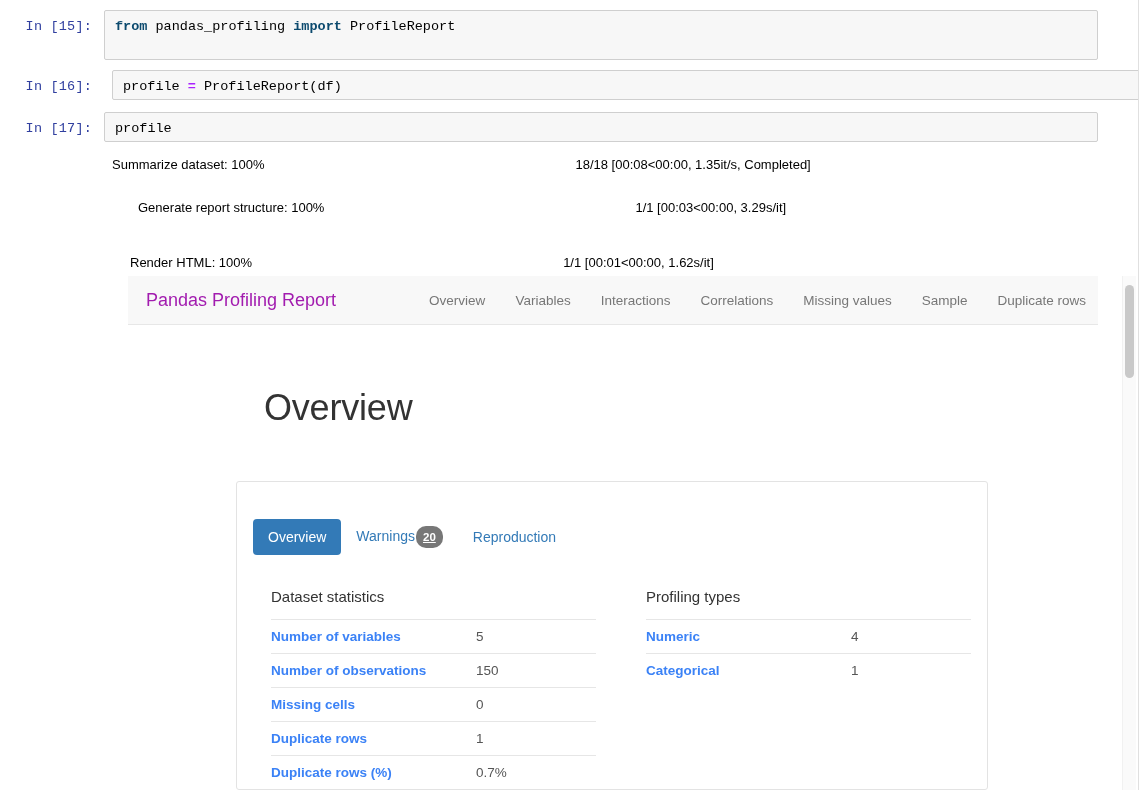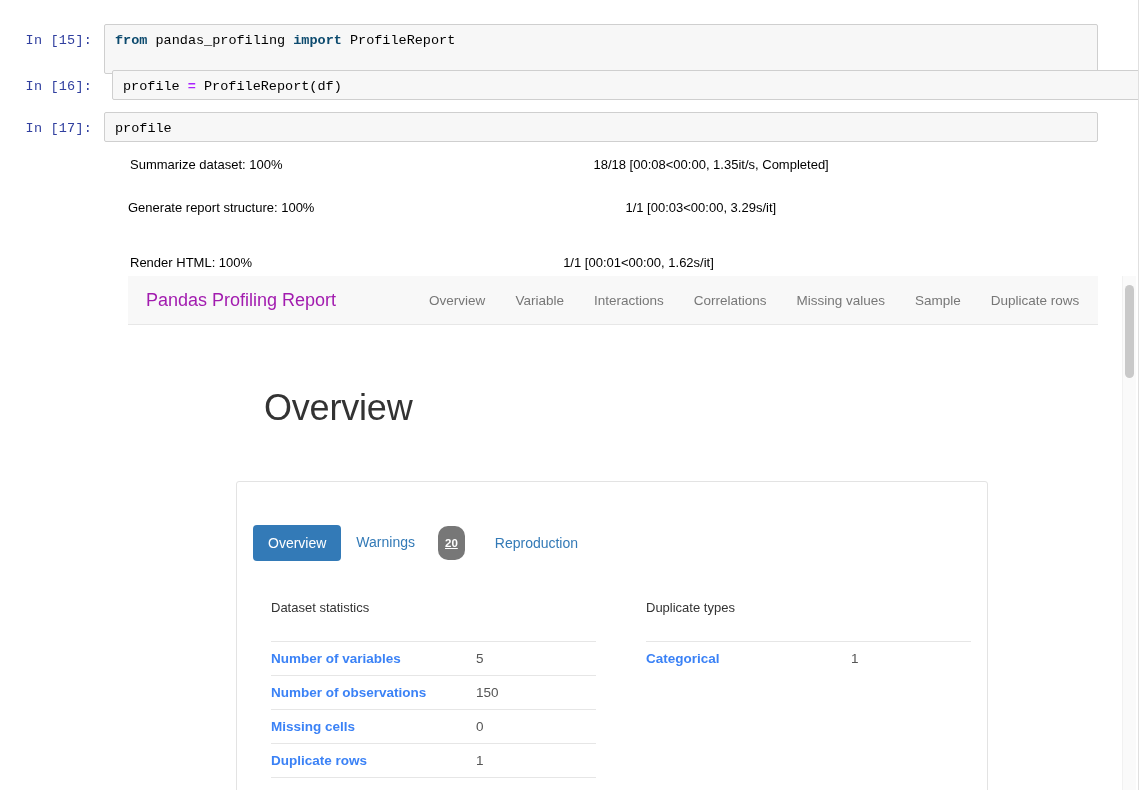--- a/index.html
+++ b/index.html
@@ -124,36 +124,36 @@
     white-space: nowrap;
   }
   .tab.active { background: #337ab7; color: #ffffff; }
   .badge {
     display: inline-block;
     background: #777777;
     color: #fff;
     font-size: 11.5px;
     font-weight: bold;
     border-radius: 10px;
-    padding: 10px 7px;
-    margin-left: 23px;
+    padding: 4px 7px;
+    margin-left: 1px;
     vertical-align: middle;
     line-height: 1.25;
     text-decoration: underline;
   }
 
   .panels { display: flex; padding: 18px 0 0 0; }
   .panel { padding: 0 16px; }
   .panel-left { width: 376px; }
   .panel-right { width: 376px; }
   .panel h2 {
-    font-size: 13px;
+    font-size: 15px;
     font-weight: 400;
     color: #333;
-    margin: 12px 0 26px 18px;
+    margin: 12px 0 14px 18px;
   }
   table.stats {
     width: 100%;
     border-collapse: collapse;
     margin-left: 18px;
     width: calc(100% - 18px);
   }
   table.stats tr { border-top: 1px solid #e6e6e6; }
   table.stats th {
     text-align: left;
@@ -191,44 +191,44 @@
     position: absolute;
     right: 0; top: 0; width: 1px; height: 790px;
     background: #e0e0e0;
   }
 </style>
 </head>
 <body>
 
 <div class="page">
 
-  <div class="cell" style="left:0px; top:24px;">
+  <div class="cell" style="left:0px; top:10px;">
     <div class="prompt">In [15]:</div>
     <div class="inputarea" style="width:994px; height:50px;"><span class="kw">from</span><span> pandas_profiling </span><span class="kw">import</span><span> ProfileReport</span></div>
   </div>
 
   <div class="cell" style="left:0px; top:70px;gap:8px;">
     <div class="prompt">In [16]:</div>
     <div class="inputarea" style="width:1132px; height:30px;"><span>profile </span><span class="op">=</span><span> ProfileReport(df)</span></div>
   </div>
 
   <div class="cell" style="left:0px; top:112px;">
     <div class="prompt">In [17]:</div>
     <div class="inputarea" style="width:994px; height:30px;"><span>profile</span></div>
   </div>
 
-  <div class="pbar-row" style="left:130px; top:154px;text-align:center;">
+  <div class="pbar-row" style="left:112px; top:154px;text-align:center;">
     <span class="pbar-label">Summarize dataset: 100%</span>
     <span class="pbar-track" style="width:299px;">
       <span class="pbar-fill"></span>
     </span>
     <span class="pbar-right">18/18 [00:08&lt;00:00, 1.35it/s, Completed]</span>
   </div>
 
-  <div class="pbar-row" style="left:128px; top:197px;">
+  <div class="pbar-row" style="left:138px; top:197px;">
     <span class="pbar-label">Generate report structure: 100%</span>
     <span class="pbar-track" style="width:299px;">
       <span class="pbar-fill"></span>
     </span>
     <span class="pbar-right">1/1 [00:03&lt;00:00, 3.29s/it]</span>
   </div>
 
   <div class="pbar-row" style="left:130px; top:252px;">
     <span class="pbar-label">Render HTML: 100%</span>
     <span class="pbar-track" style="width:299px;">
@@ -236,21 +236,21 @@
     </span>
     <span class="pbar-right">1/1 [00:01&lt;00:00, 1.62s/it]</span>
   </div>
 
   <div class="report-frame">
 
     <div class="navbar">
       <div class="brand">Pandas Profiling Report</div>
       <div class="navlinks">
         <a class="navlink">Overview</a>
-        <a class="navlink">Variable</a>
+        <a class="navlink">Variables</a>
         <a class="navlink">Interactions</a>
         <a class="navlink">Correlations</a>
         <a class="navlink">Missing values</a>
         <a class="navlink">Sample</a>
         <a class="navlink">Duplicate rows</a>
       </div>
     </div>
 
     <div class="report-body">
       <h1 class="section-title">Overview</h1>
@@ -294,23 +294,27 @@
                 <tr>
                   <th>Duplicate rows (%)</th>
                   <td>0.7%</td>
                 </tr>
 
               </tbody>
             </table>
           </div>
 
           <div class="panel panel-right">
-            <h2>Duplicate types</h2>
+            <h2>Profiling types</h2>
             <table class="stats">
               <tbody>
+                <tr>
+                  <th>Numeric</th>
+                  <td>4</td>
+                </tr>
                 <tr>
                   <th>Categorical</th>
                   <td>1</td>
                 </tr>
               </tbody>
             </table>
           </div>
 
         </div>
       </div>

